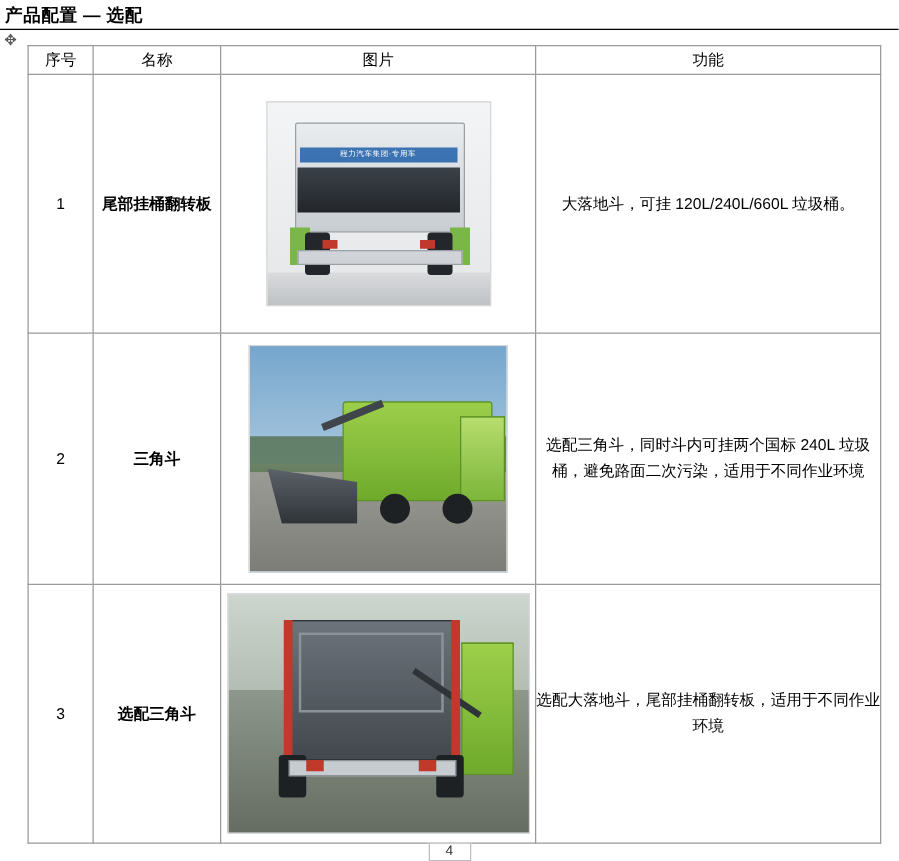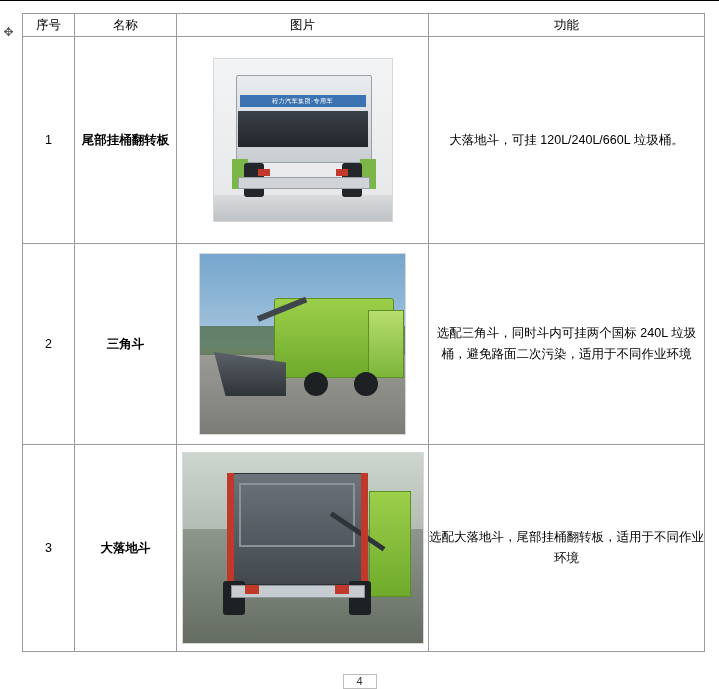--- a/index.html
+++ b/index.html
@@ -244,20 +244,21 @@
     padding: 0 5px;
     line-height: 13px;
     background: #fff;
   }
 </style>
 </head>
 <body>
 
 <div class="page">
 
+  <div class="doc-title">产品配置 — 选配</div>
   <div class="title-underline"></div>
 
   <div class="move-handle">✥</div>
 
   <div class="table-wrap">
     <table class="cfg">
       <colgroup>
         <col class="col-no">
         <col class="col-name">
         <col class="col-pic">
@@ -308,21 +309,21 @@
               <div class="t2-hopper"></div>
               <div class="t2-tire1"></div>
               <div class="t2-tire2"></div>
             </div>
           </td>
           <td class="cell-func">选配三角斗，同时斗内可挂两个国标 240L 垃圾桶，避免路面二次污染，适用于不同作业环境</td>
         </tr>
 
         <tr class="row-3">
           <td class="cell-no">3</td>
-          <td class="cell-name">大落地斗</td>
+          <td class="cell-name">选配三角斗</td>
           <td class="cell-pic">
             <div class="photo photo-3">
               <div class="t3-sky"></div>
               <div class="t3-ground"></div>
               <div class="t3-green"></div>
               <div class="t3-body"></div>
               <div class="t3-panel"></div>
               <div class="t3-arm"></div>
               <div class="t3-red-l"></div>
               <div class="t3-red-r"></div>

